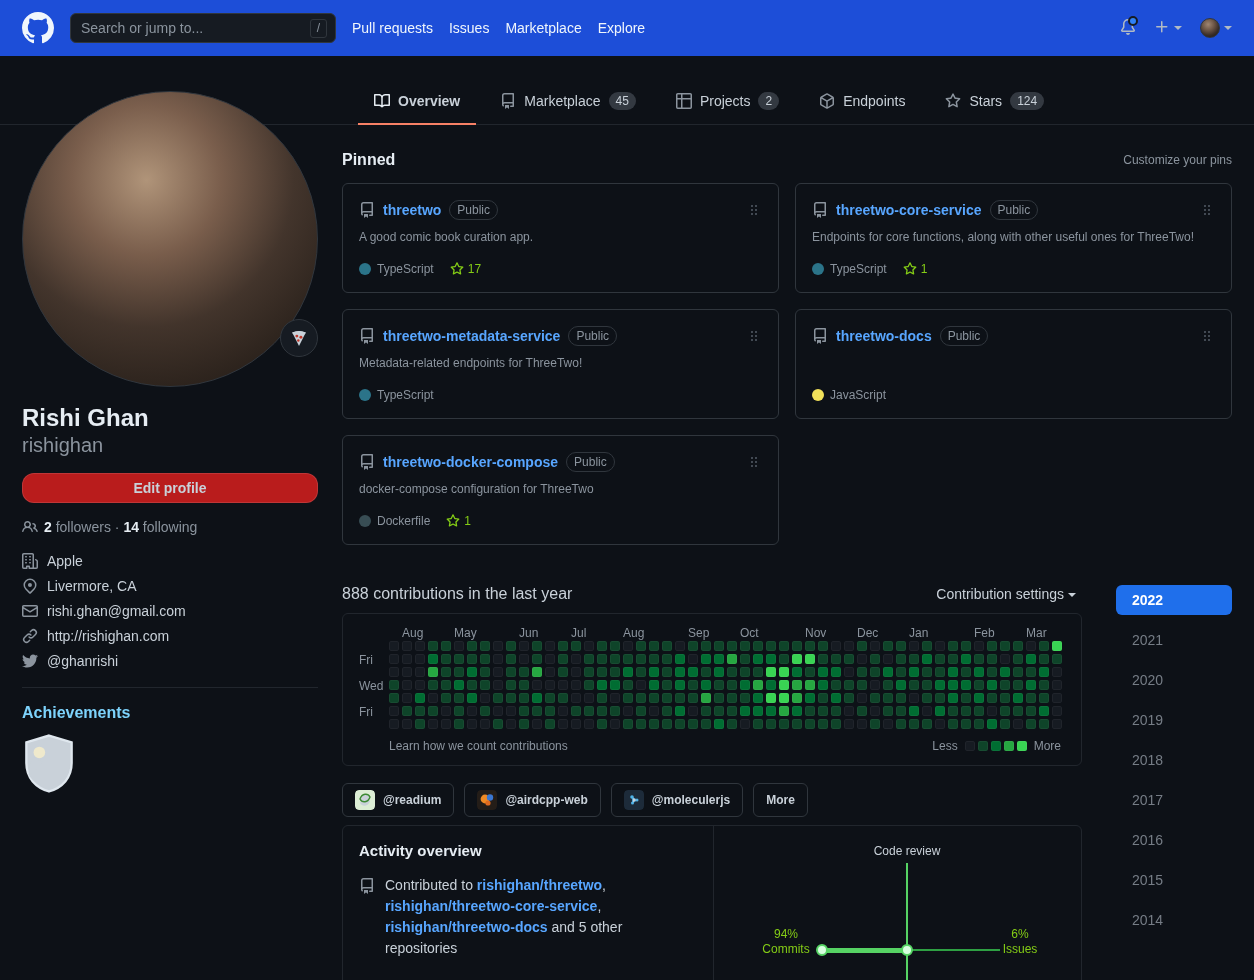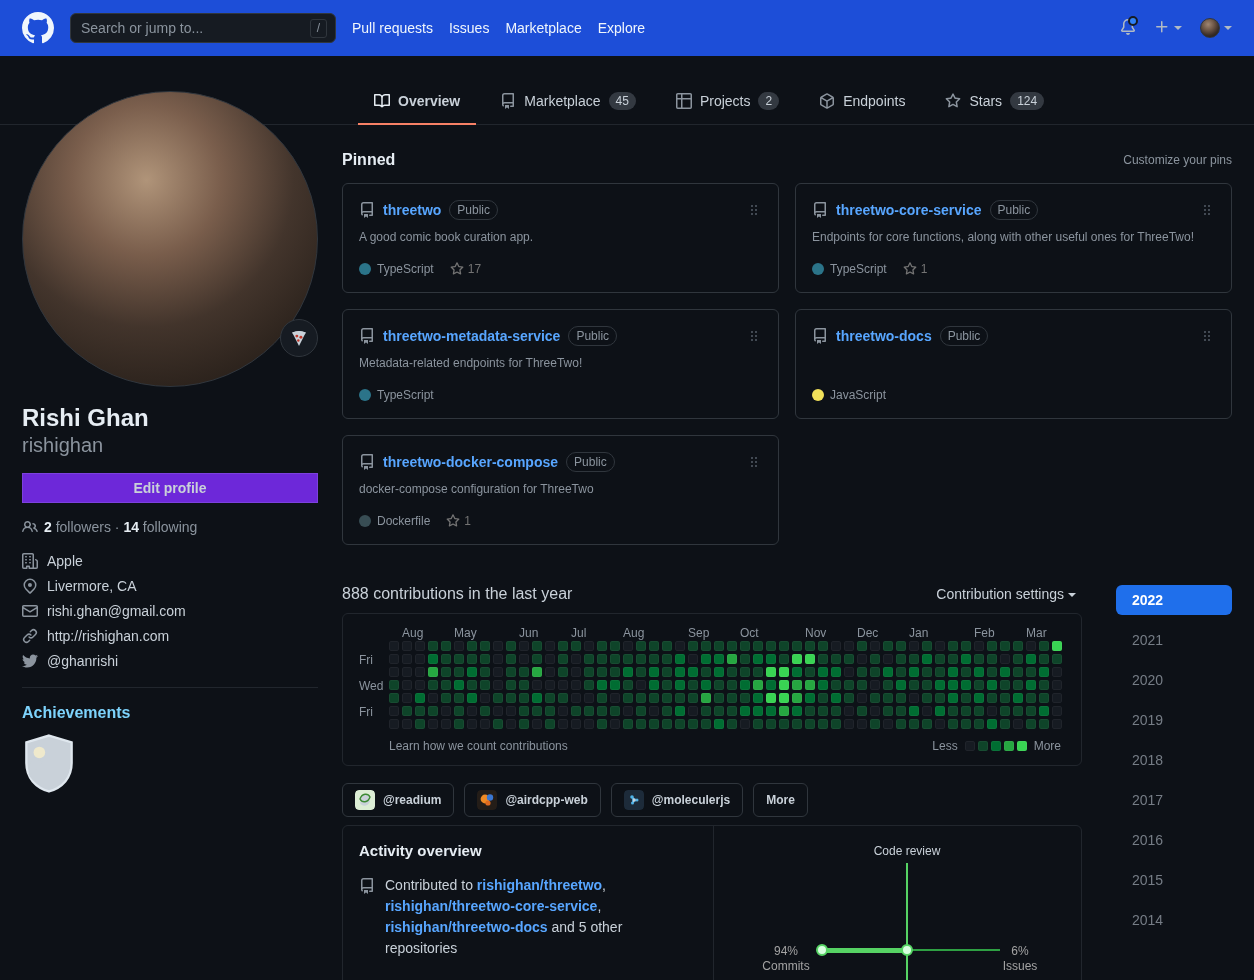--- a/index.html
+++ b/index.html
@@ -45,21 +45,21 @@
   
   .avatar-wrap { position:relative; width:296px; height:296px; margin-top:-34px; z-index:3; }
   .avatar-photo { width:296px; height:296px; border-radius:50%; border:1px solid #30363d;
     background:
       radial-gradient(circle at 42% 30%, rgba(190,160,130,.9) 0%, rgba(130,100,80,.9) 28%, rgba(70,55,45,.9) 55%, rgba(25,20,16,1) 100%),
       linear-gradient(160deg,#3c3234 0%, #241d1f 60%, #120e0f 100%);
     cursor:pointer; }
   .status-badge { position:absolute; right:0; bottom:30px; width:38px; height:38px; border-radius:50%; background:#161b22; border:1px solid #30363d; display:flex; align-items:center; justify-content:center; cursor:pointer; }
   .profile-name { font-size:24px; font-weight:700; color:#e6edf3; margin:16px 0 0; line-height:1.25; }
   .profile-username { font-size:20px; font-weight:300; color:#8b949e; line-height:24px; }
-  .edit-btn { margin-top:16px; width:100%; padding:6px 16px; font-size:14px; font-weight:600; color:#c9d1d9; background:#6d28d9; border:1px solid rgba(240,246,252,0.12); border-radius:0; cursor:pointer; font-family:inherit; }
+  .edit-btn { margin-top:16px; width:100%; padding:6px 16px; font-size:14px; font-weight:600; color:#c9d1d9; background:#b91c1c; border:1px solid rgba(240,246,252,0.12); border-radius:12px; cursor:pointer; font-family:inherit; }
   .follow-line { margin-top:16px; font-size:14px; color:#8b949e; display:flex; align-items:center; gap:6px; cursor:pointer; }
   .follow-line b { color:#e6edf3; font-weight:700; }
   .follow-line .ic { display:flex; color:#8b949e; }
   .details { list-style:none; padding:0; margin:18px 0 0; }
   .details li { display:flex; gap:9px; align-items:center; margin-bottom:9px; font-size:14px; color:#c9d1d9; }
   .details li .ic { display:flex; color:#8b949e; width:16px; justify-content:center; }
   .side-divider { border:none; border-top:1px solid #21262d; margin:18px 0 16px; }
   .achv-title { font-size:16px; font-weight:700; color:#7dd3fc; margin:0 0 12px; }
   .achv-badge { cursor:pointer; display:inline-block; }
 
@@ -71,21 +71,21 @@
   .card { border:1px solid #30363d; border-radius:6px; padding:16px; display:flex; flex-direction:column; background:#0d1117; }
   .card-head { display:flex; align-items:center; gap:8px; }
   .card-head .ic { display:flex; color:#8b949e; }
   .repo-name { color:#58a6ff; font-weight:700; font-size:14px; }
   .pill { border:1px solid #30363d; border-radius:2em; padding:0 7px; font-size:12px; color:#8b949e; line-height:18px; }
   .grip { margin-left:auto; color:#545d68; cursor:grab; display:flex; }
   .card-desc { font-size:12px; color:#8b949e; margin-top:8px; line-height:1.5; }
   .card-foot { display:flex; gap:16px; margin-top:auto; padding-top:16px; font-size:12px; color:#8b949e; align-items:center; }
   .lang { display:flex; align-items:center; gap:6px; }
   .lang-dot { width:12px; height:12px; border-radius:50%; }
-  .star-count { display:flex; align-items:flex-start; gap:4px; cursor:pointer; color:#737373; }
+  .star-count { display:flex; align-items:flex-start; gap:4px; cursor:pointer; color:#84cc16; }
 
   
   .contrib-row { display:flex; margin-top:40px; }
   .contrib-main { width:740px; flex-shrink:0; }
   .contrib-head { display:flex; justify-content:space-between; align-items:center; }
   .contrib-head h2 { font-size:16px; font-weight:400; color:#c9d1d9; margin:0; }
   .contrib-settings { font-size:14px; color:#c9d1d9; background:none; border:none; cursor:pointer; font-family:inherit; }
   .graph-card { border:1px solid #21262d; border-radius:6px; margin-top:10px; padding:12px 16px 12px; }
   .months-row { position:relative; height:15px; margin-left:30px; font-size:12px; color:#8b949e; }
   .month-label { position:absolute; top:0; }
@@ -113,21 +113,21 @@
   .contributed .ic { display:flex; color:#8b949e; margin-top:3px; }
   .contributed a { color:#58a6ff; font-weight:700; }
   .activity-right { flex:1; position:relative; }
   .cr-top-label { position:absolute; top:18px; left:193px; transform:translateX(-50%); font-size:12px; color:#c9d1d9; }
   .v-line { position:absolute; left:192px; top:37px; width:2px; height:200px; background:#56d364; }
   .h-line-bright { position:absolute; left:108px; top:122px; width:86px; height:5px; background:#56d364; border-radius:3px; }
   .h-line-thin { position:absolute; left:194px; top:123px; width:92px; height:2px; background:#2ea043; }
   .cr-dot { position:absolute; width:12px; height:12px; border-radius:50%; background:#d8ffe0; border:2px solid #56d364; }
   .dot-left { left:102px; top:118px; }
   .dot-center { left:187px; top:118px; }
-  .pct { position:absolute; width:64px; text-align:center; font-size:12px; color:#a3a3a3; line-height:15px; top:118px; }
+  .pct { position:absolute; width:64px; text-align:center; font-size:12px; color:#84cc16; line-height:15px; top:101px; }
   .pct-left { left:40px; }
   .pct-right { left:274px; }
 
   
   .years { width:116px; margin-left:34px; flex-shrink:0; }
   .year-item { display:block; padding:7px 16px; font-size:14px; color:#767d86; margin-bottom:10px; border-radius:6px; }
   .year-item.active { background:#1f6feb; color:#ffffff; font-weight:700; }
 </style>
 </head>
 <body>

